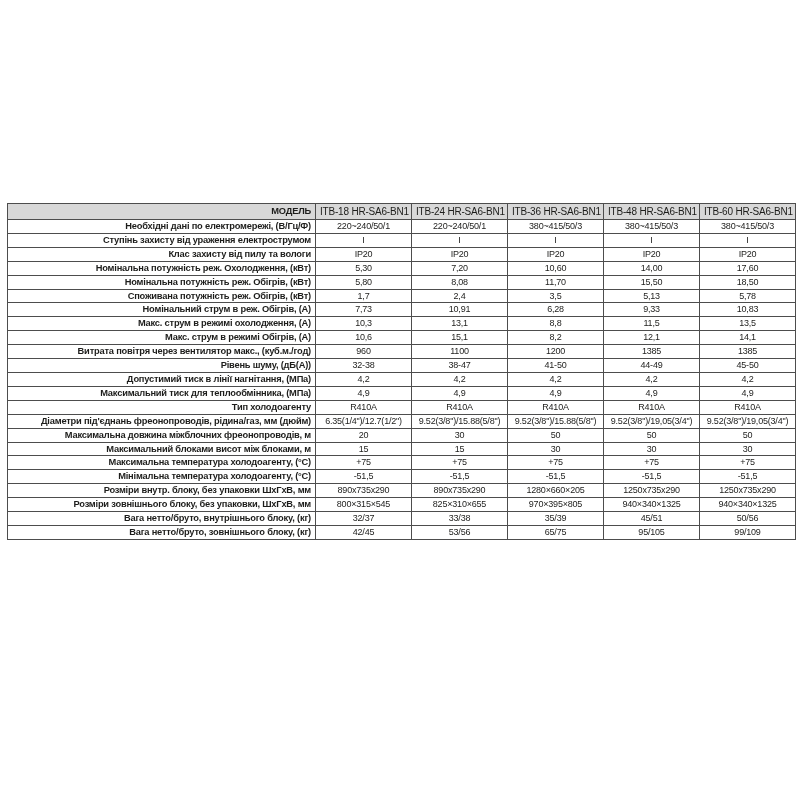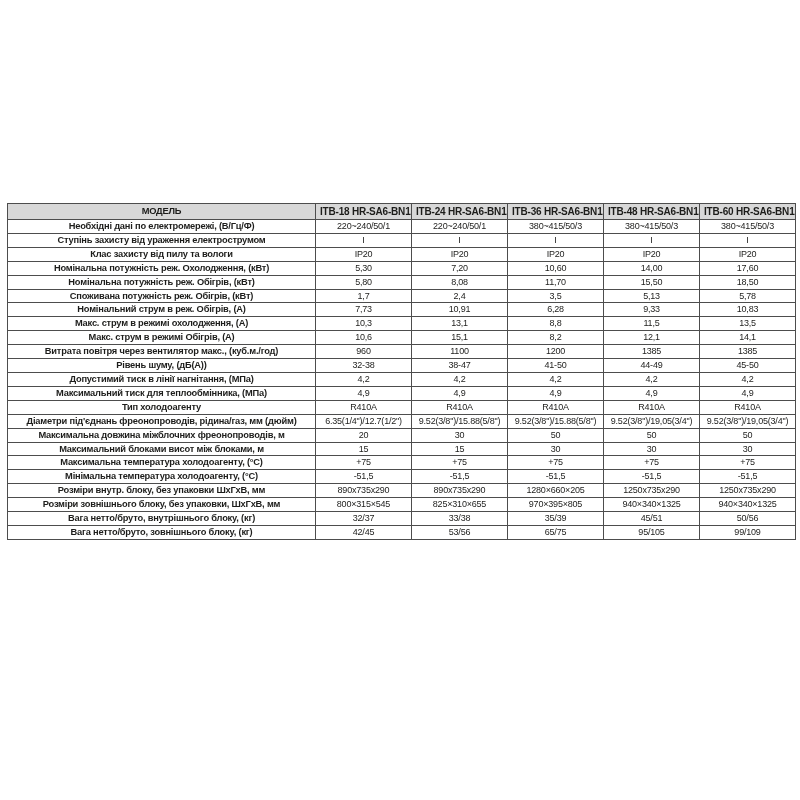--- a/index.html
+++ b/index.html
@@ -25,27 +25,27 @@
     line-height:12.9px;
     font-size:9px;
     white-space:nowrap;
     overflow:hidden;
     text-align:center;
     vertical-align:middle;
     letter-spacing:-0.2px;
   }
   .spec thead th{
     background:var(--header-bg);
-    font-weight:bold;
+    font-weight:normal;
     font-size:10px;
     height:15px;
     line-height:15px;
   }
   .spec .lbl{
-    text-align:center;
+    text-align:right;
     font-weight:bold;
     font-size:9.3px;
   }
   .spec td.val{font-weight:normal;}
 </style>
 </head>
 <body>
 
 <div class="page">
   <table class="spec">

